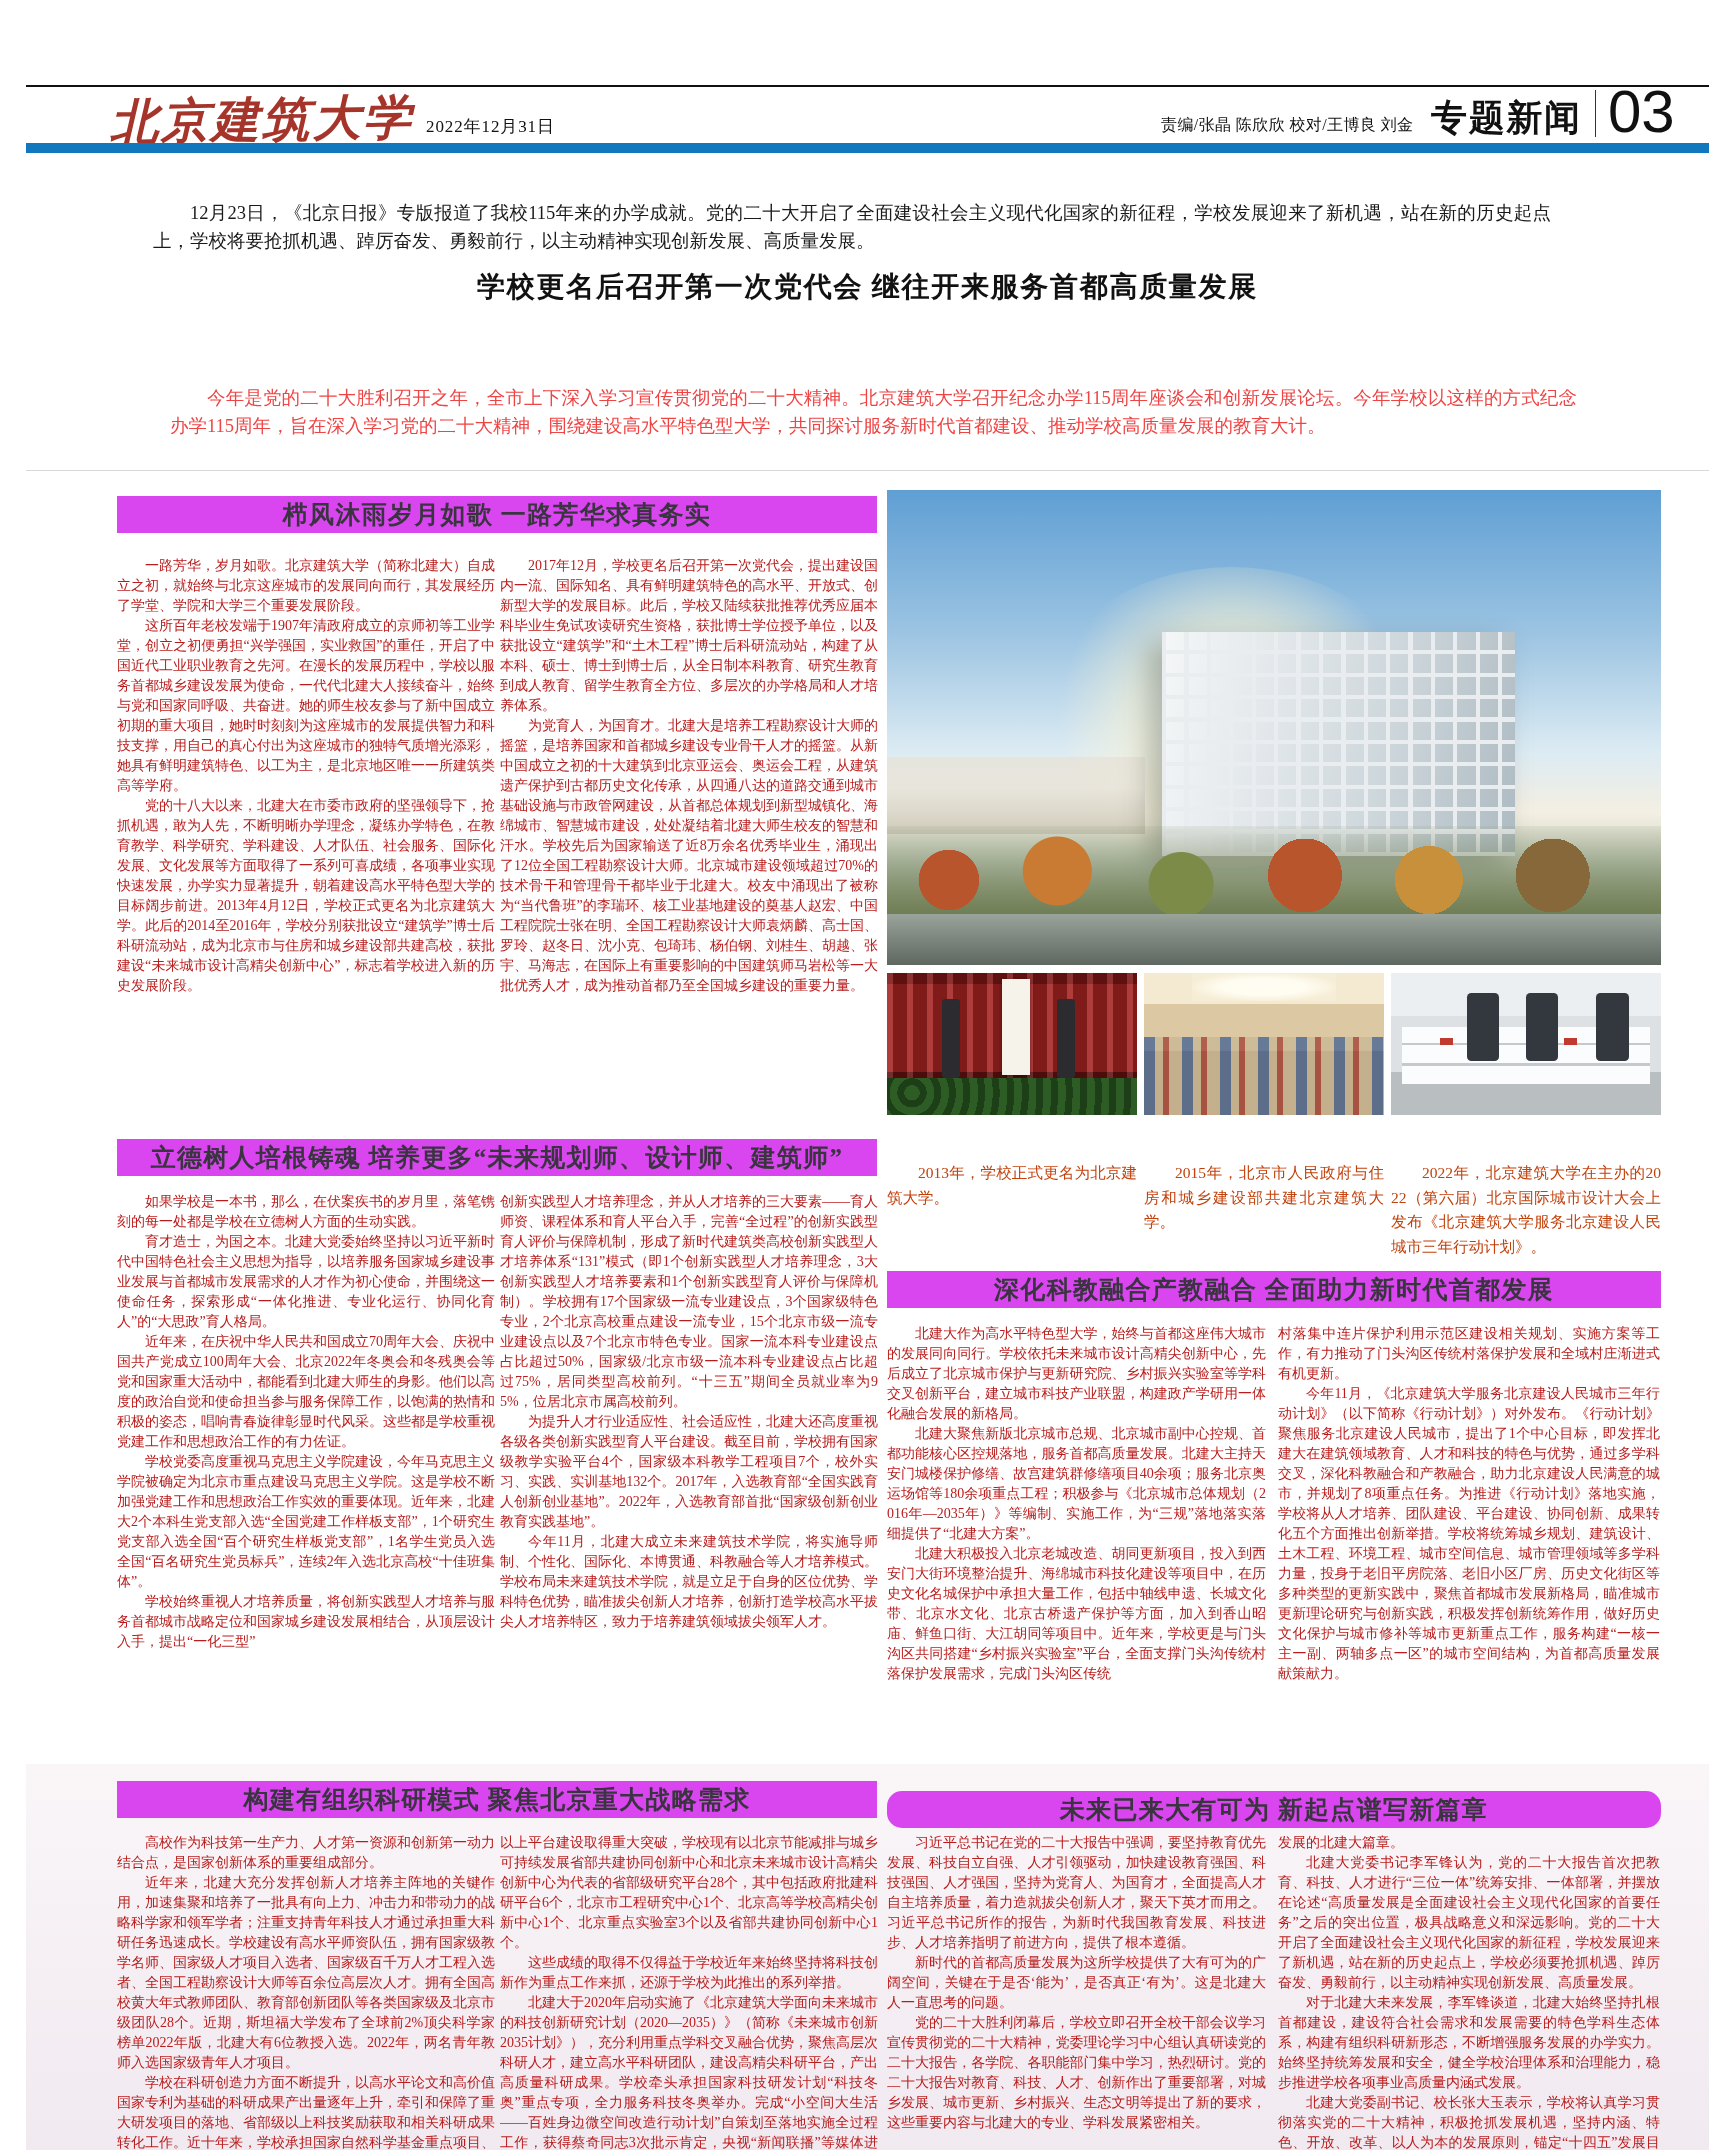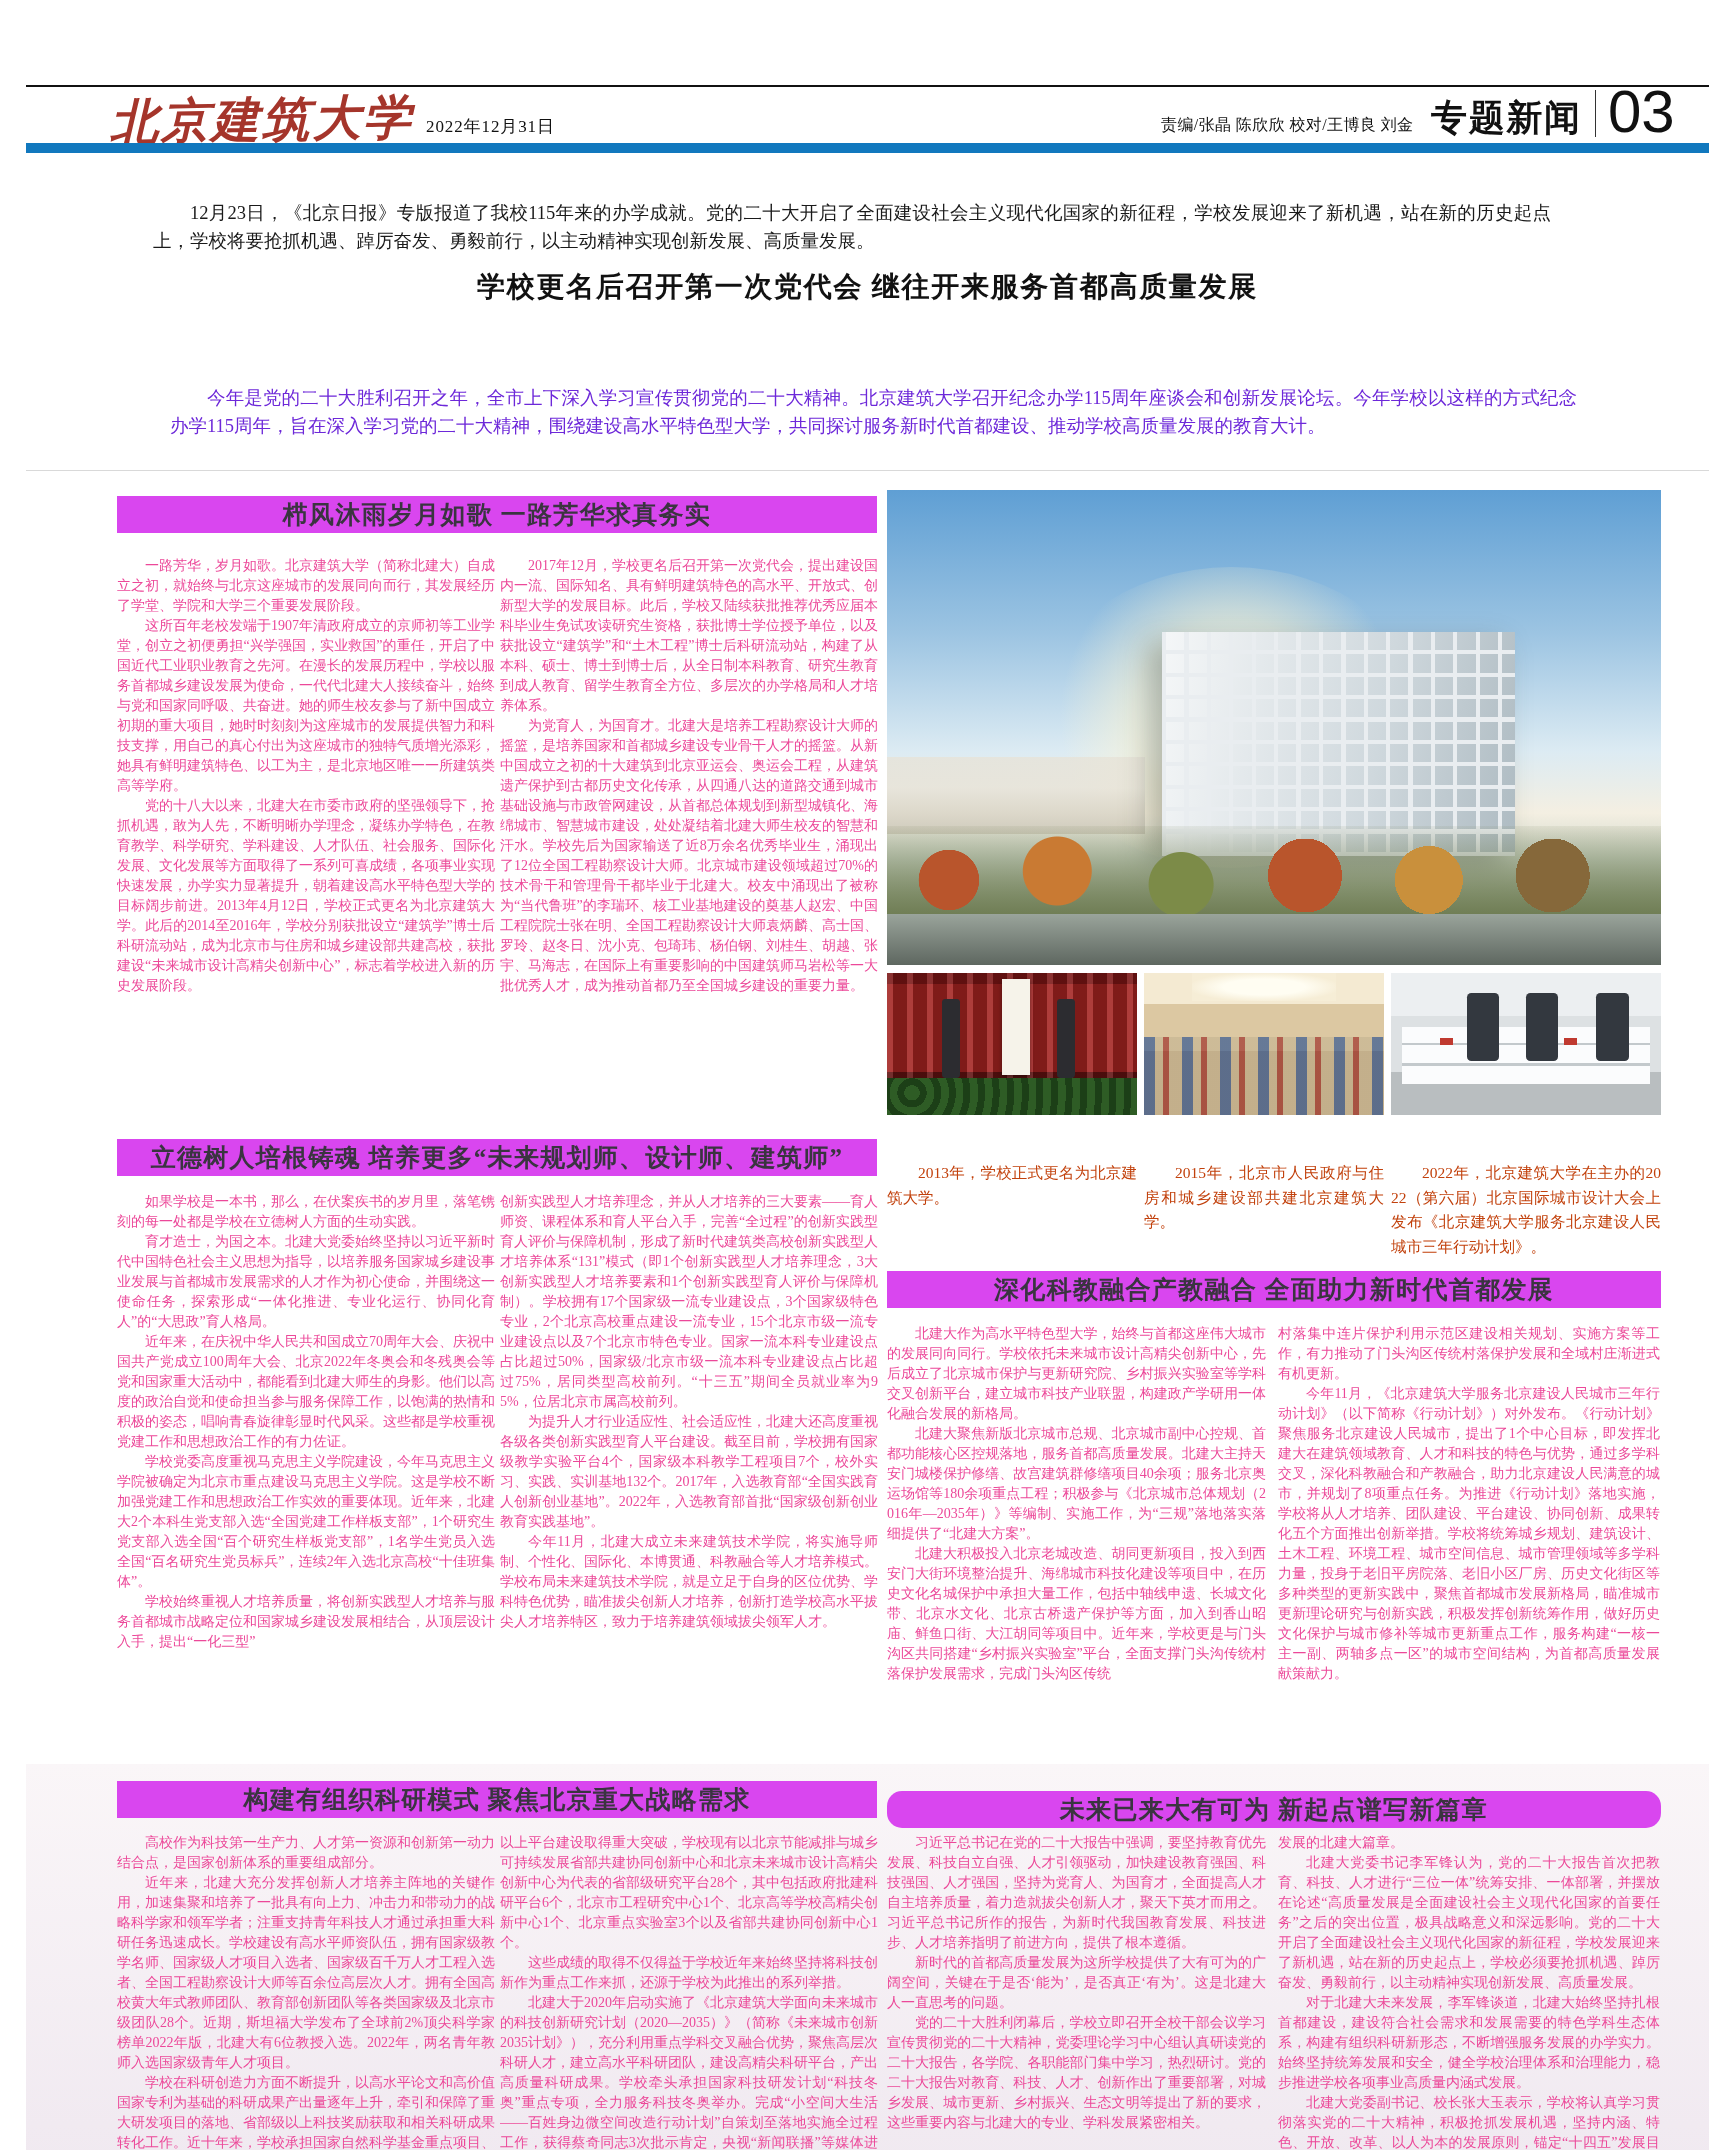--- a/index.html
+++ b/index.html
@@ -17,28 +17,28 @@
   .page-number{left:1608px;top:77px;font-size:60px;color:#111;font-family:"Liberation Sans",sans-serif;}
   .blue-bar{left:26px;top:143px;width:1683px;height:10.3px;background:#1178be;}
   
   .intro{left:153px;top:199px;width:1398px;font-size:18.5px;line-height:28px;text-align:justify;
          text-indent:37px;word-break:break-all;color:#1a1a1a;}
   .kicker{left:26px;top:268px;width:1683px;text-align:center;font-size:28px;font-weight:bold;
           letter-spacing:1.7px;color:#111;}
   .headline{left:26px;top:301px;width:1683px;text-align:center;font-size:65px;font-weight:bold;
             letter-spacing:3.4px;color:#2f1f1a;}
   .lede{left:170px;top:384px;width:1407px;font-size:18.5px;line-height:28px;text-align:justify;
-        text-indent:37px;word-break:break-all;color:#6d28d9;}
+        text-indent:37px;word-break:break-all;color:#ef4444;}
   .head-rule{left:26px;top:470px;width:1683px;height:0.9px;background:#d9d9d9;}
   
   .band{height:37px;background:#d946ef;text-align:center;font-size:25px;font-weight:bold;
         line-height:37px;color:#3a3440;letter-spacing:1.3px;white-space:nowrap;overflow:hidden;}
   .band-left{left:117px;width:760px;}
   .band-right{left:887px;width:774px;}
-  .col{font-size:14px;line-height:20px;text-align:justify;word-break:break-all;color:#ec4899;overflow:hidden;}
+  .col{font-size:14px;line-height:20px;text-align:justify;word-break:break-all;color:#b91c1c;overflow:hidden;}
   .col p{margin:0;text-indent:28px;}
   .col p.cont{text-indent:0;}
   .s1c1{left:117px;top:556px;width:378px;height:572px;}
   .s1c2{left:500px;top:556px;width:378px;height:572px;}
   .s2c1{left:117px;top:1192px;width:378px;height:579px;}
   .s2c2{left:500px;top:1192px;width:378px;height:579px;}
   .s3c1{left:887px;top:1324px;width:379px;height:449px;}
   .s3c2{left:1278px;top:1324px;width:382px;height:449px;}
   .s4c1{left:117px;top:1833px;width:378px;height:501px;}
   .s4c2{left:500px;top:1833px;width:378px;height:501px;}

